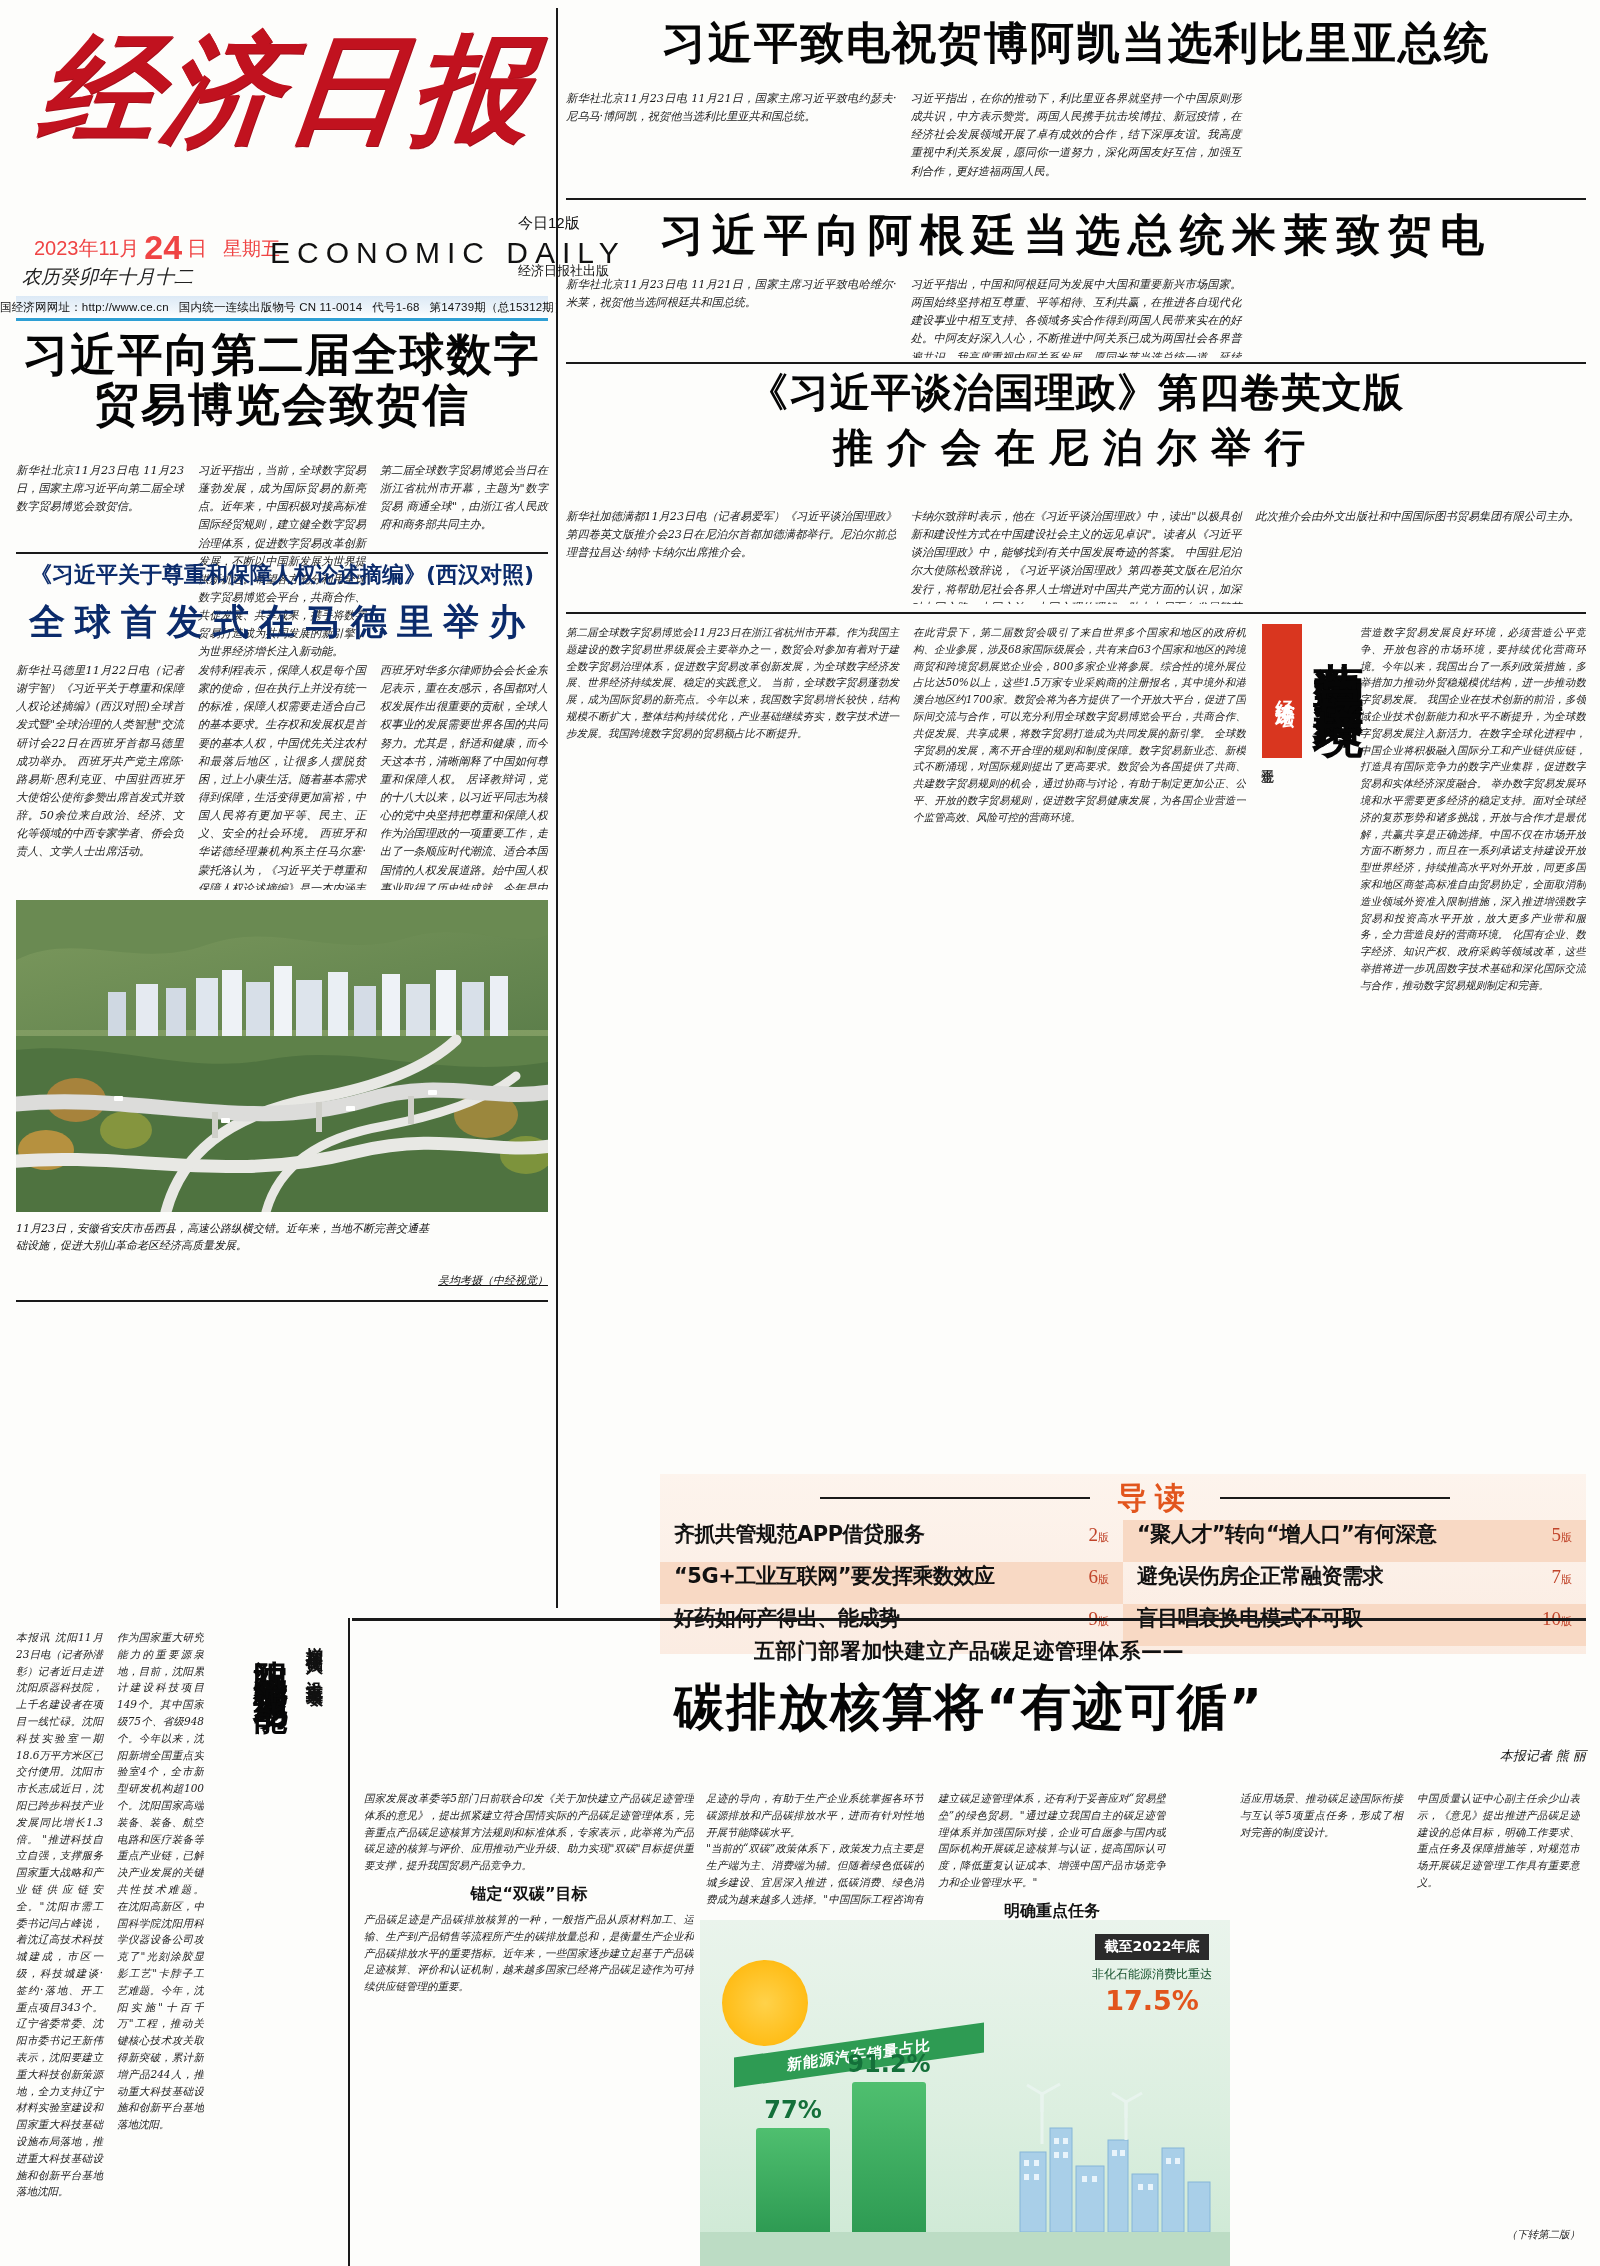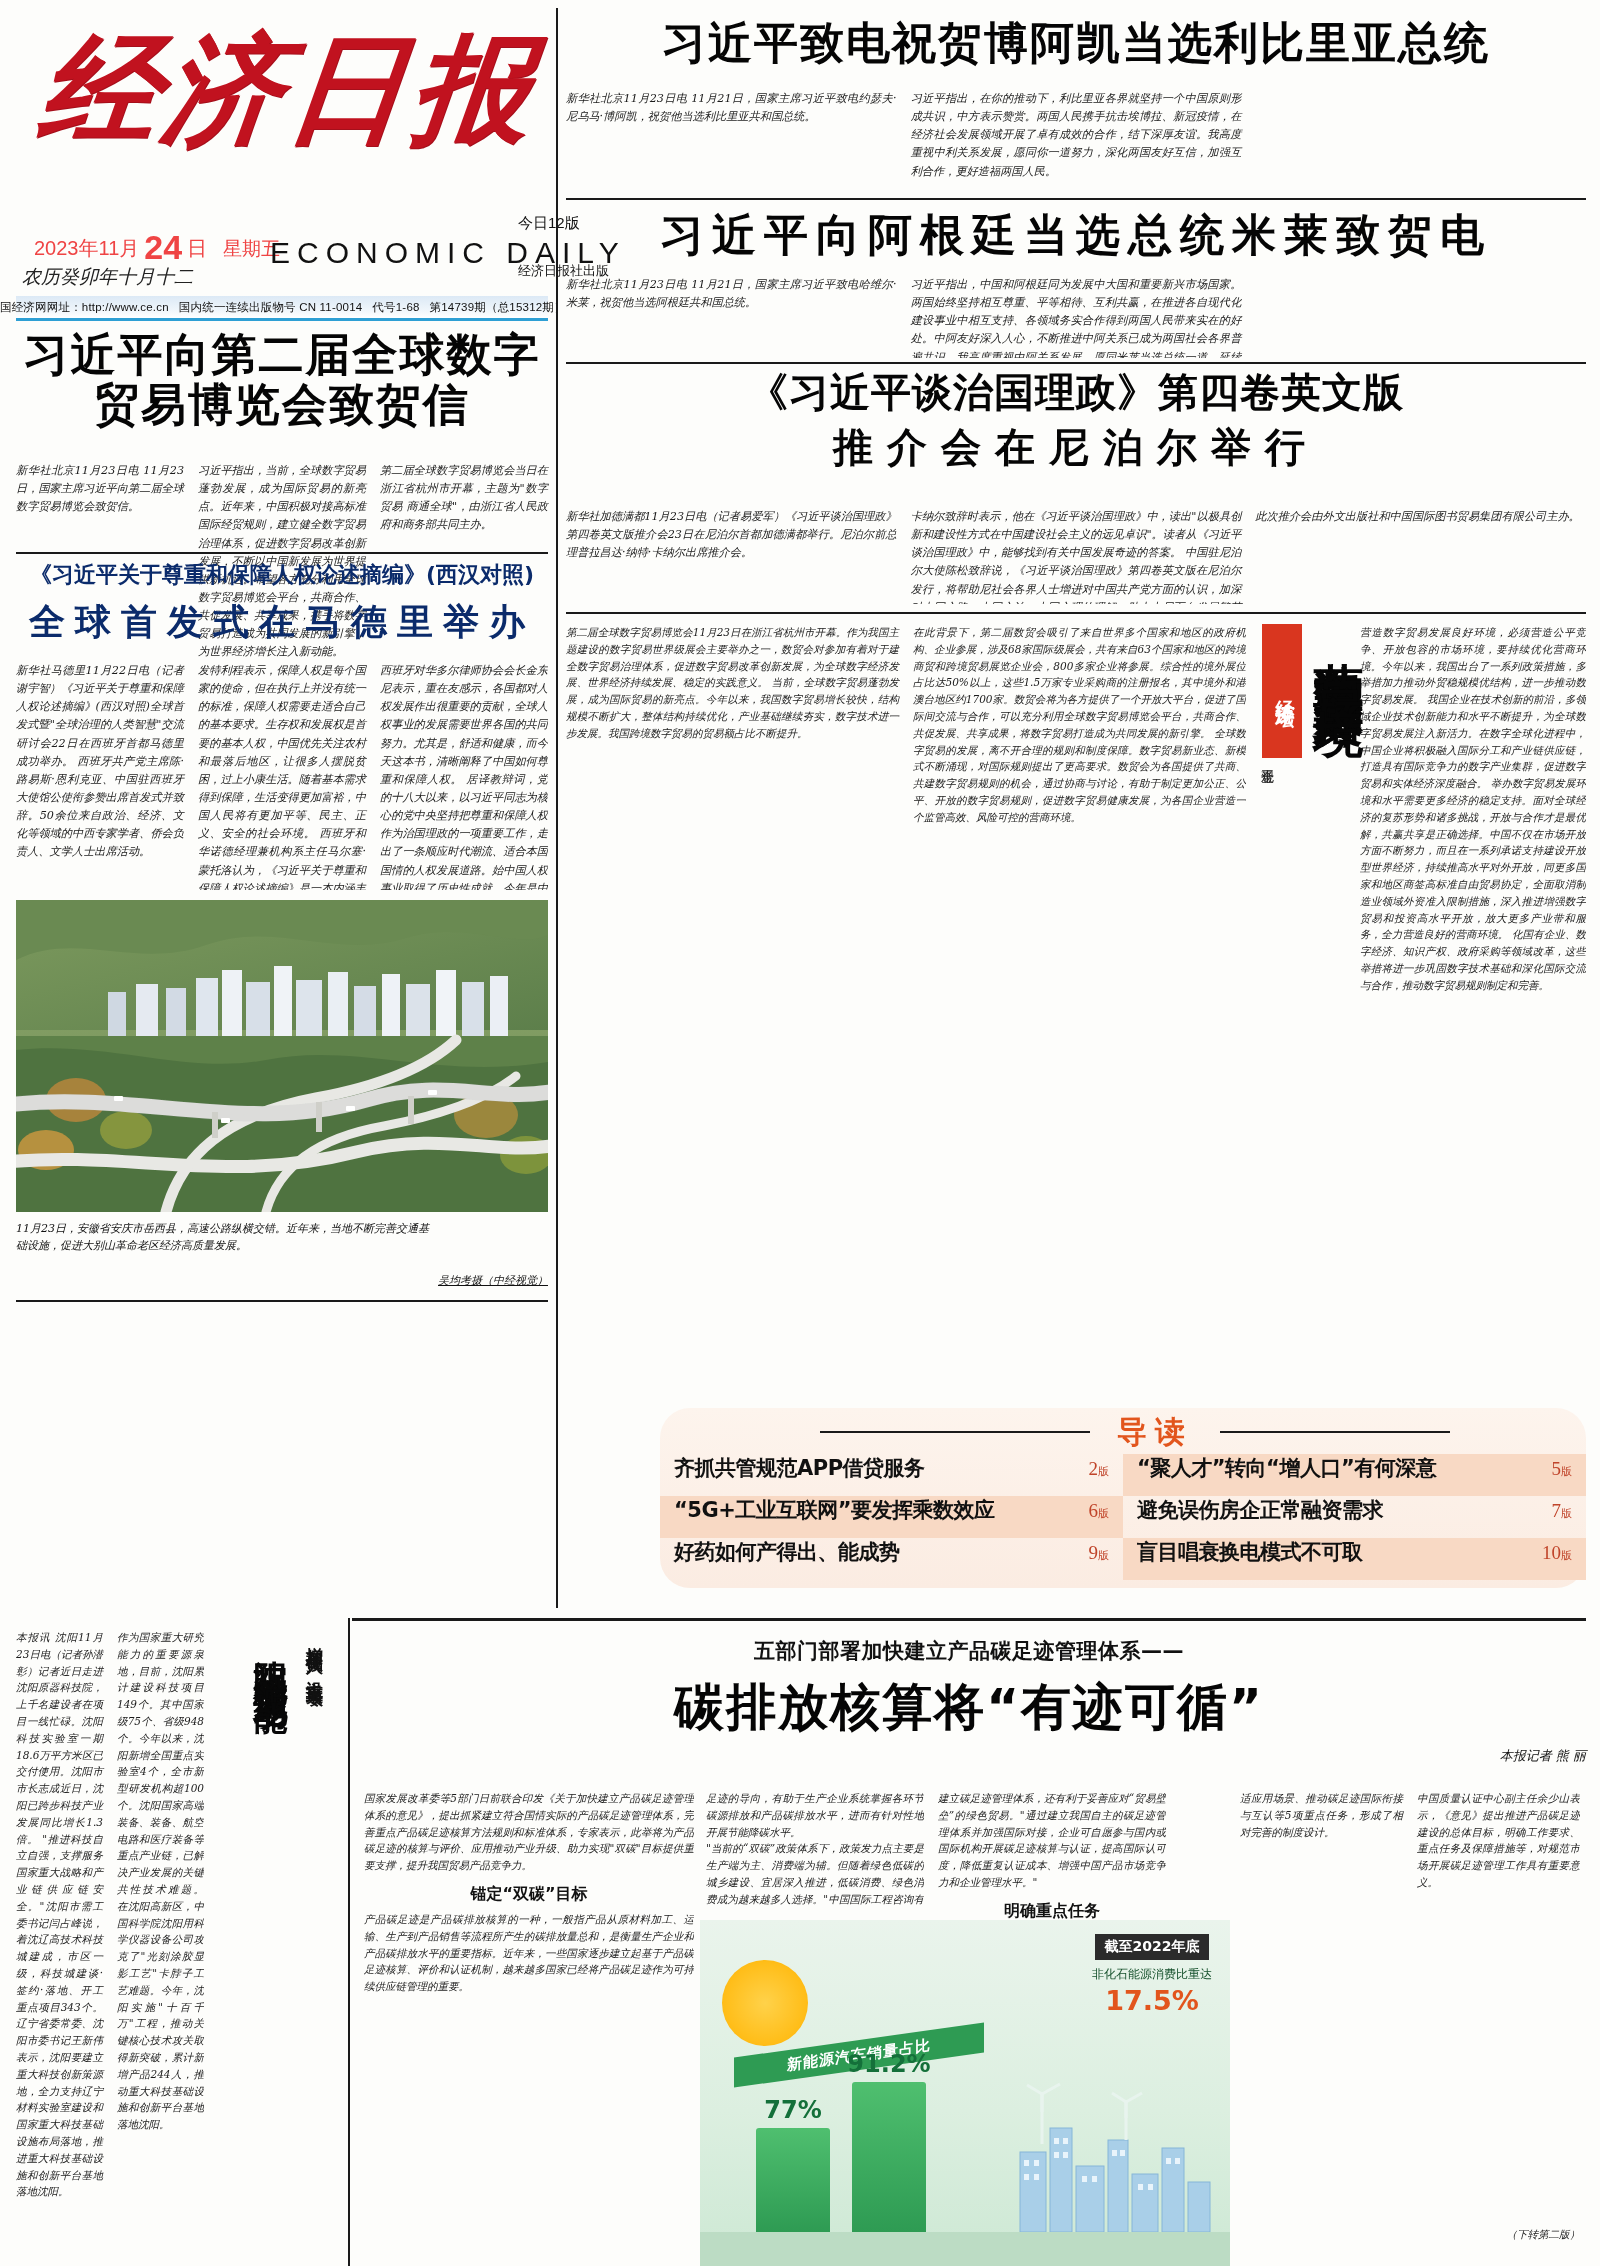--- a/index.html
+++ b/index.html
@@ -108,23 +108,22 @@
   }
   .forum-badge{
     position:absolute;background:#d9361f;color:#fff;
     writing-mode:vertical-rl;text-orientation:upright;
     font-family:"DejaVu Sans",sans-serif;font-weight:700;font-size:19px;
     padding:8px 3px;letter-spacing:3px;text-align:center;
   }
 
   
   .guide{
-    position:absolute;left:660px;top:1408px;width:926px;height:180px;
+    position:absolute;left:660px;top:1474px;width:926px;height:180px;
     background:linear-gradient(to bottom,#fdf4ed,#fbece2);
-    border-radius:30px;
   }
   .guide-head{position:relative;height:46px;}
   .guide-head .line{position:absolute;top:23px;height:2px;background:#1a1a1a;}
   .guide-head .lz{left:160px;width:270px;}
   .guide-head .rz{left:560px;width:230px;}
   .guide-title{
     position:absolute;left:440px;top:4px;width:110px;text-align:center;
     font-family:"DejaVu Sans",sans-serif;font-weight:700;font-size:30px;
     color:#e2551d;letter-spacing:8px;
   }

